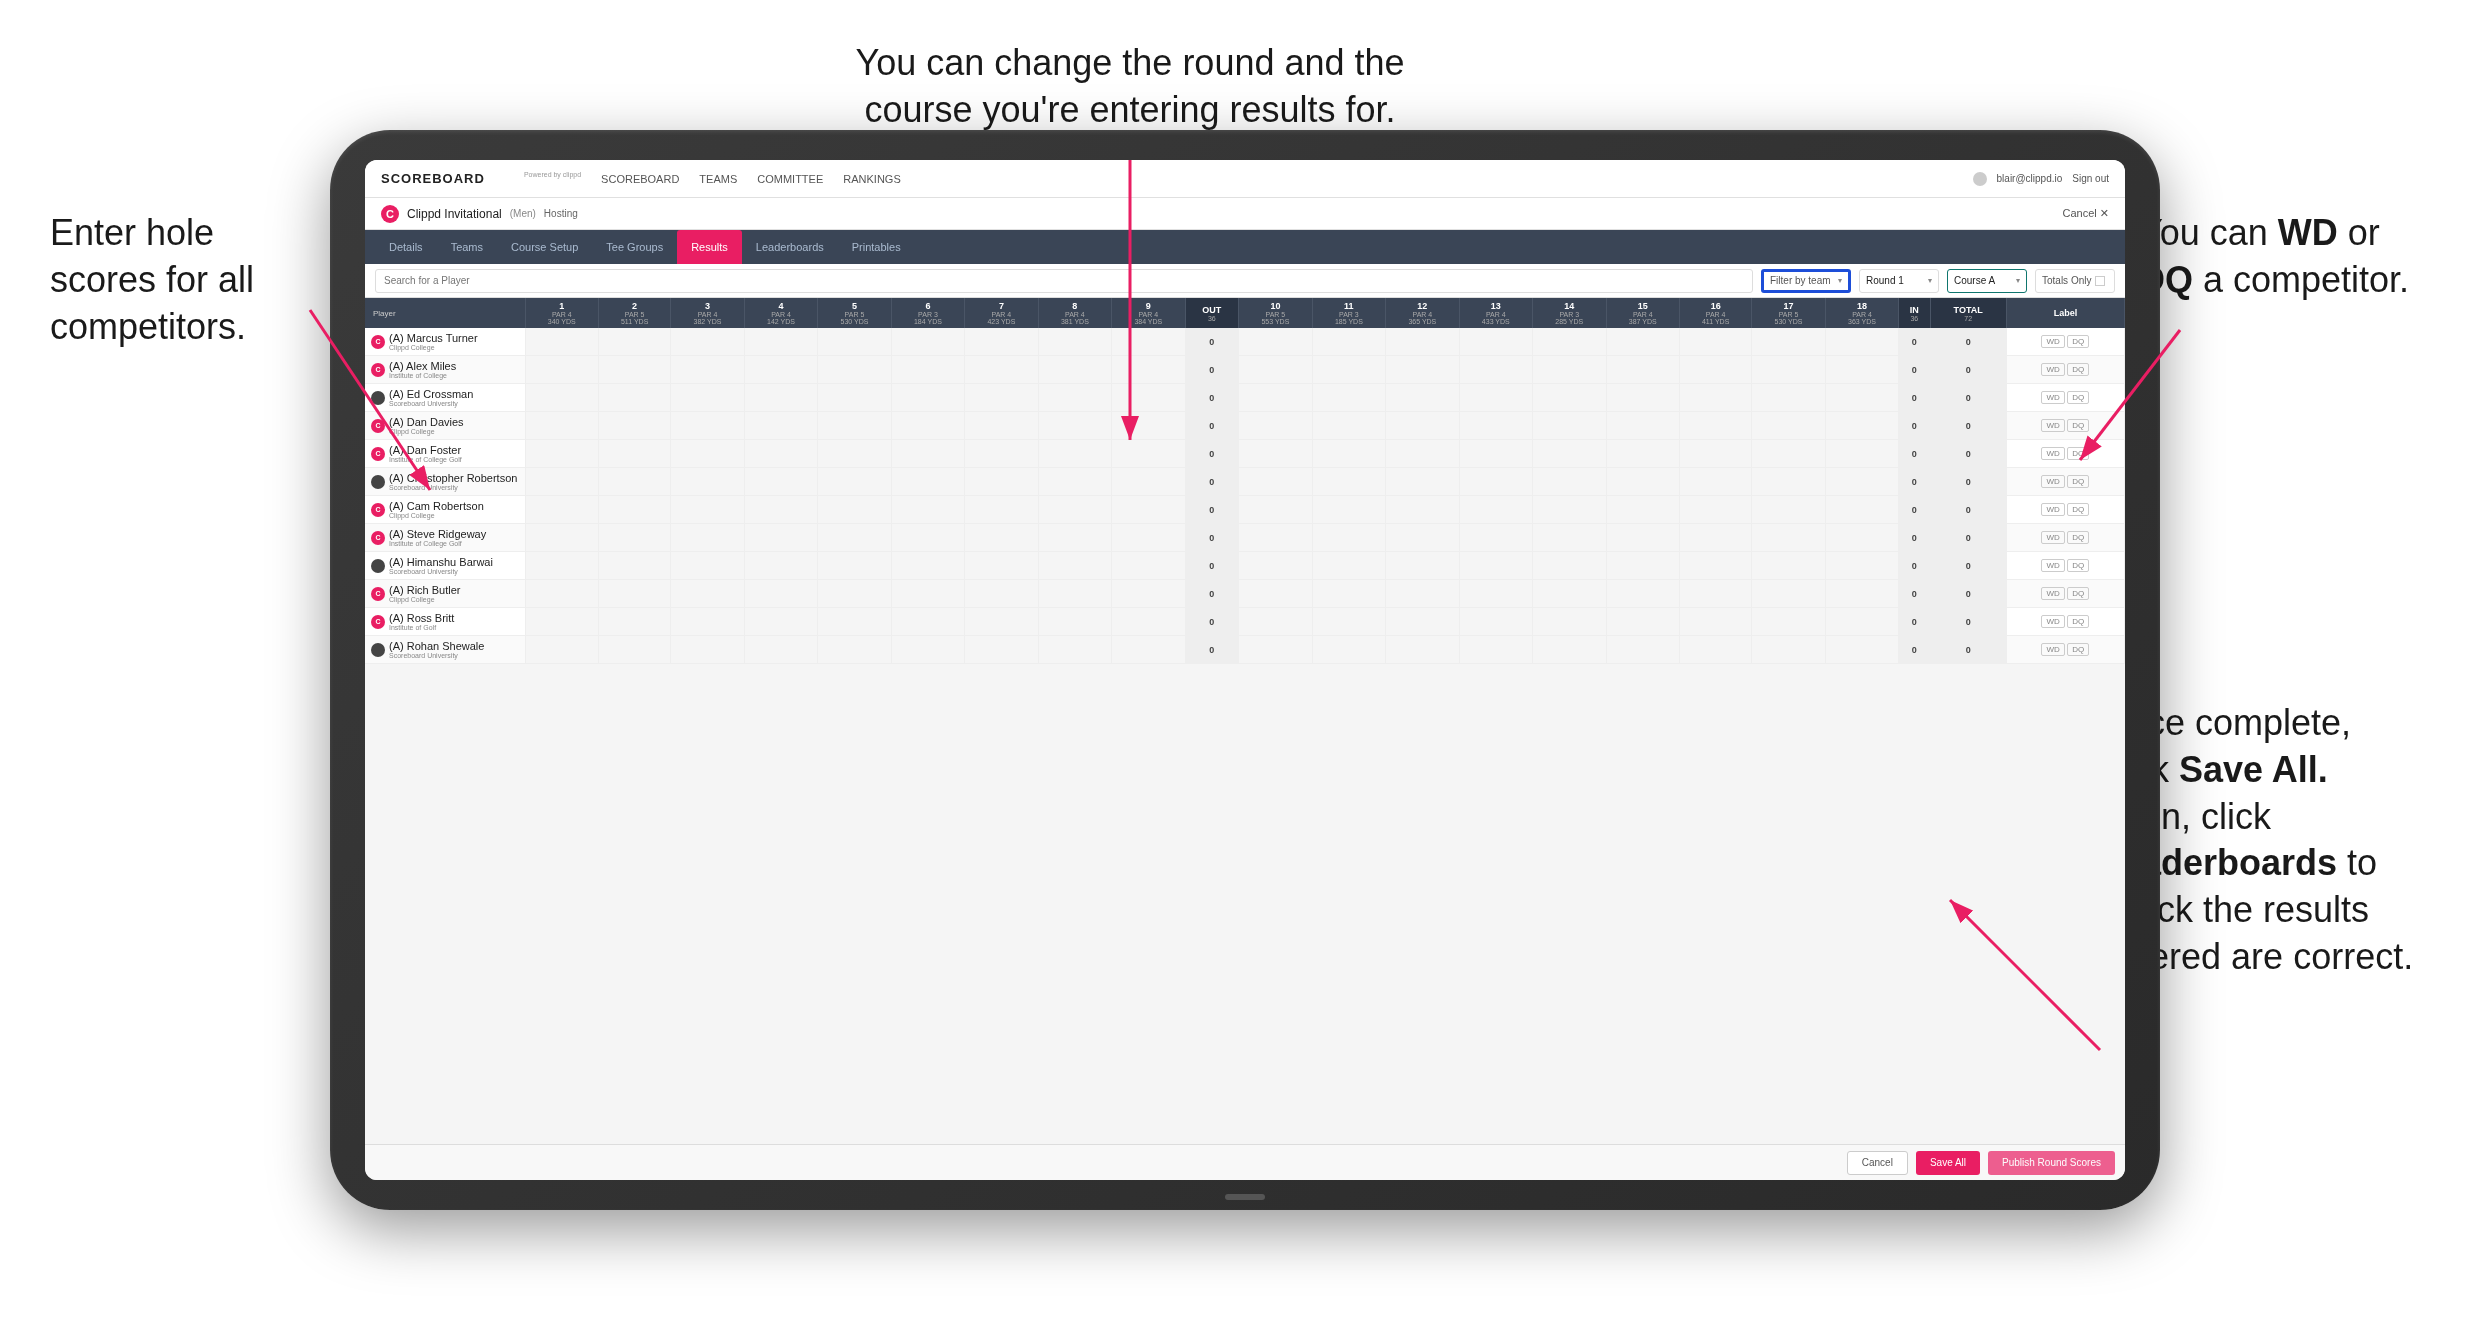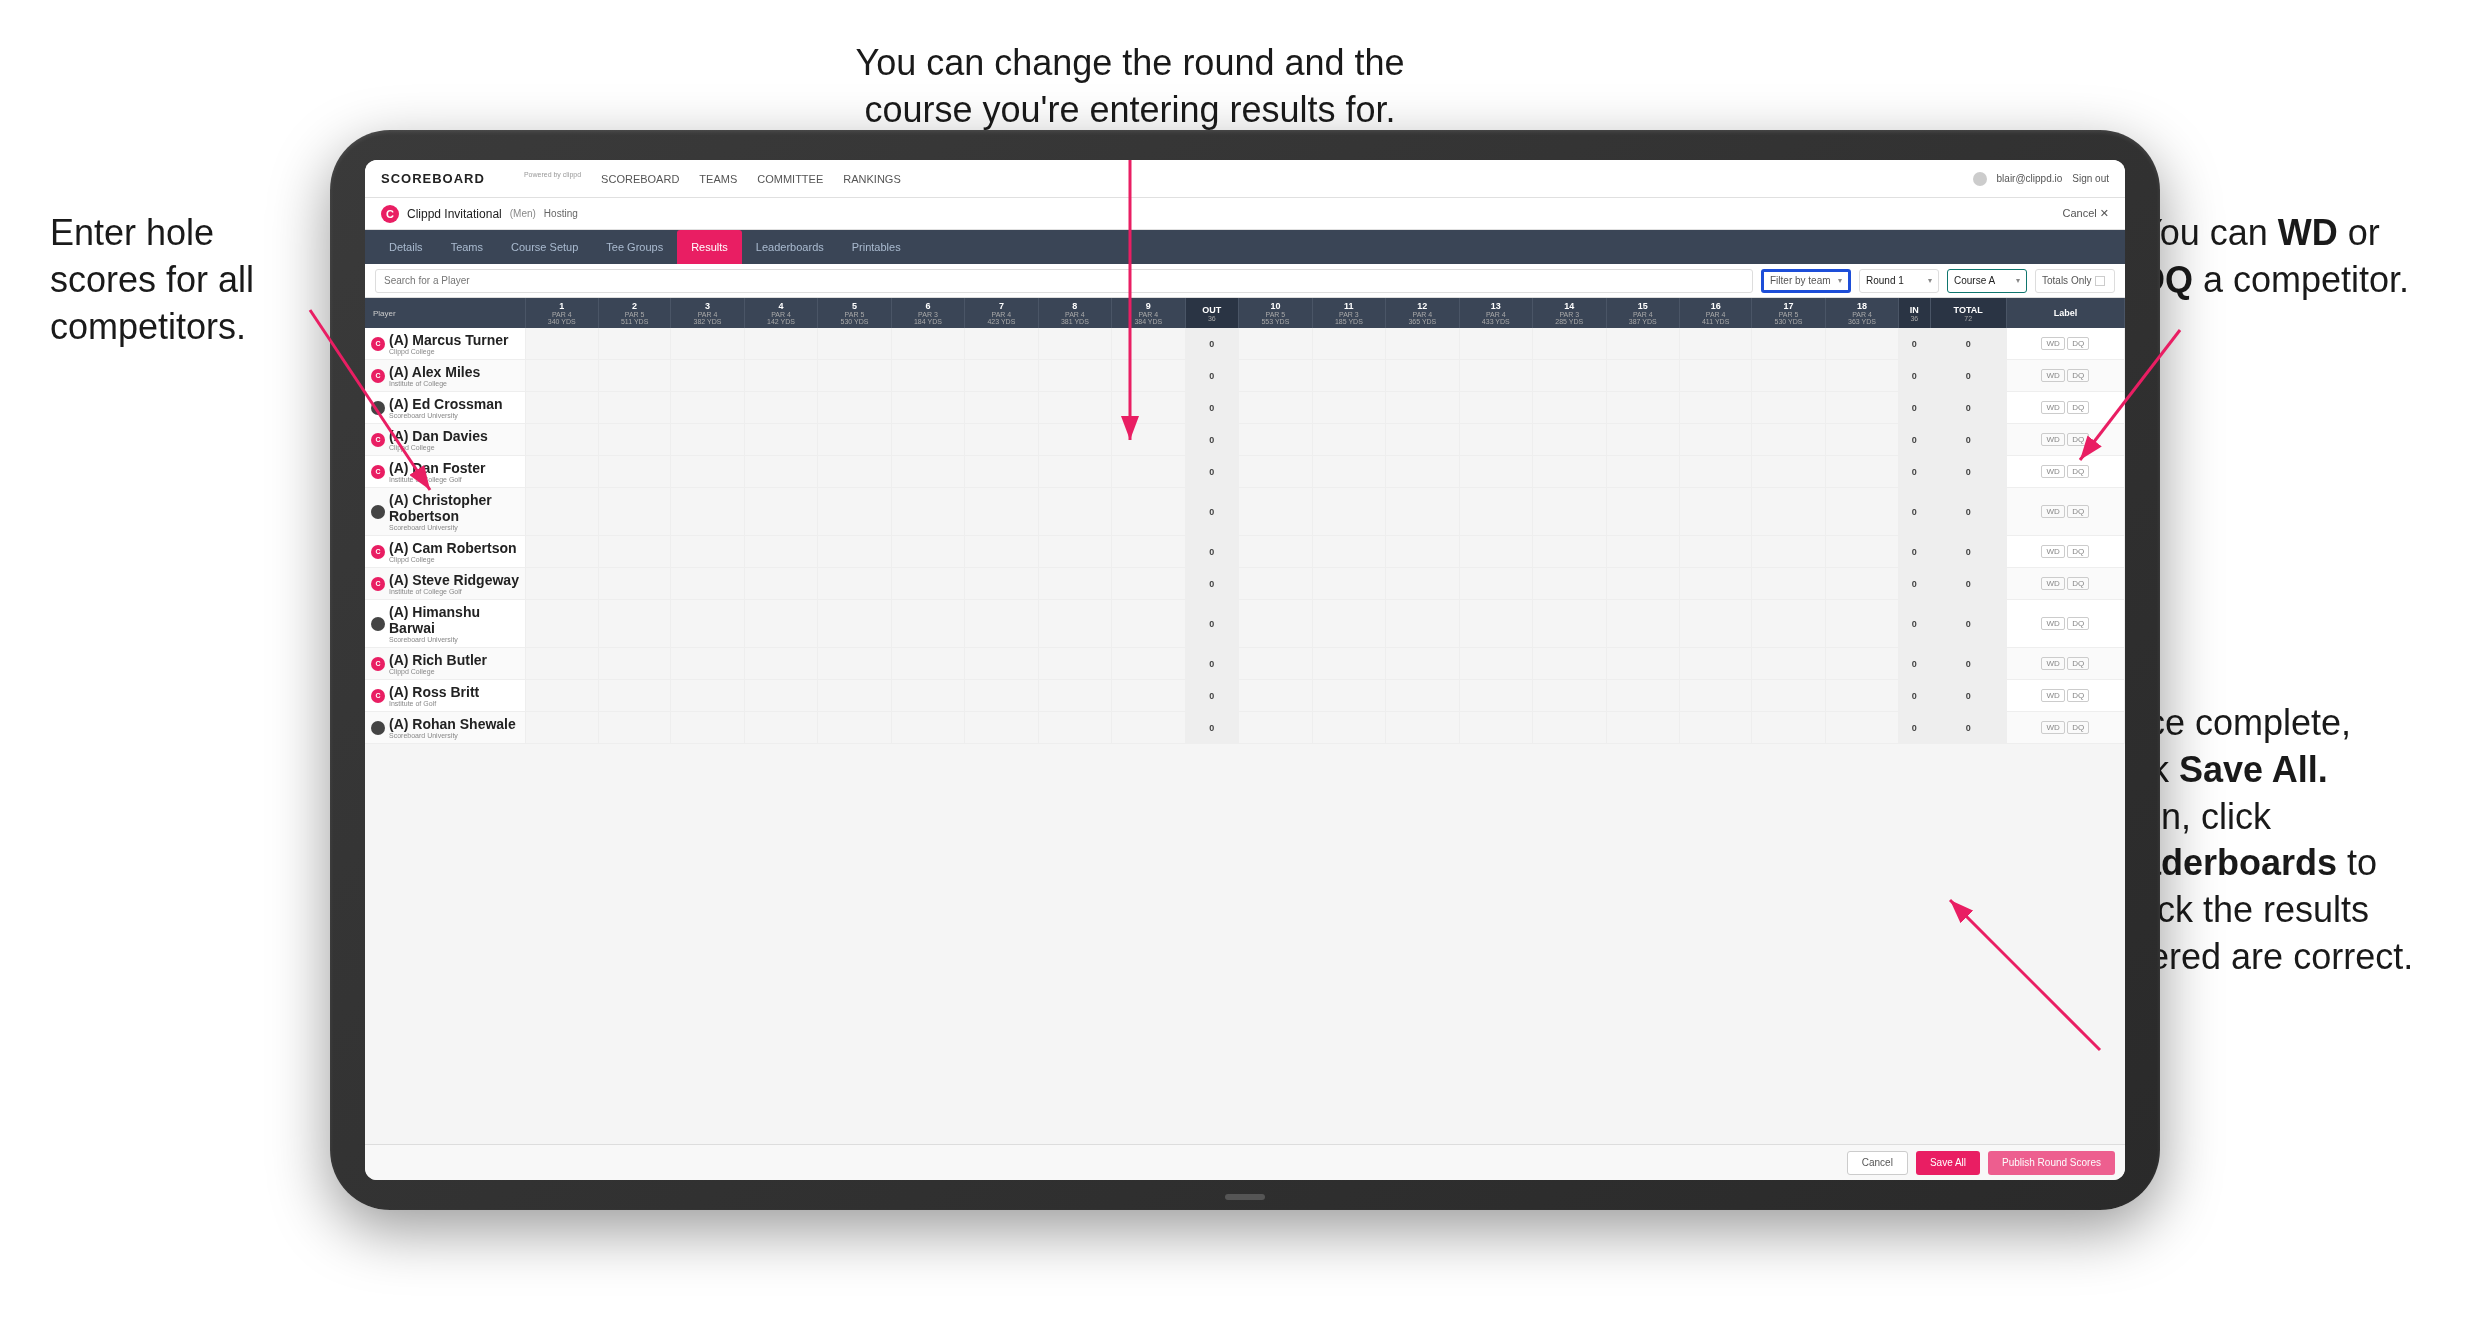--- a/index.html
+++ b/index.html
@@ -330,22 +330,22 @@
       font-size: 7px;
       font-weight: bold;
       color: white;
       flex-shrink: 0;
     }
 
     .avatar-red { background: #e91e63; }
     .avatar-dark { background: #444; }
 
     .player-details .player-name {
-      font-size: 14px;
-      font-weight: 700;
+      font-size: 11px;
+      font-weight: 400;
       color: #222;
     }
 
     .player-details .player-club {
       font-size: 7px;
       color: #888;
     }
 
     .score-cell {
       background: #f5f5f5;

